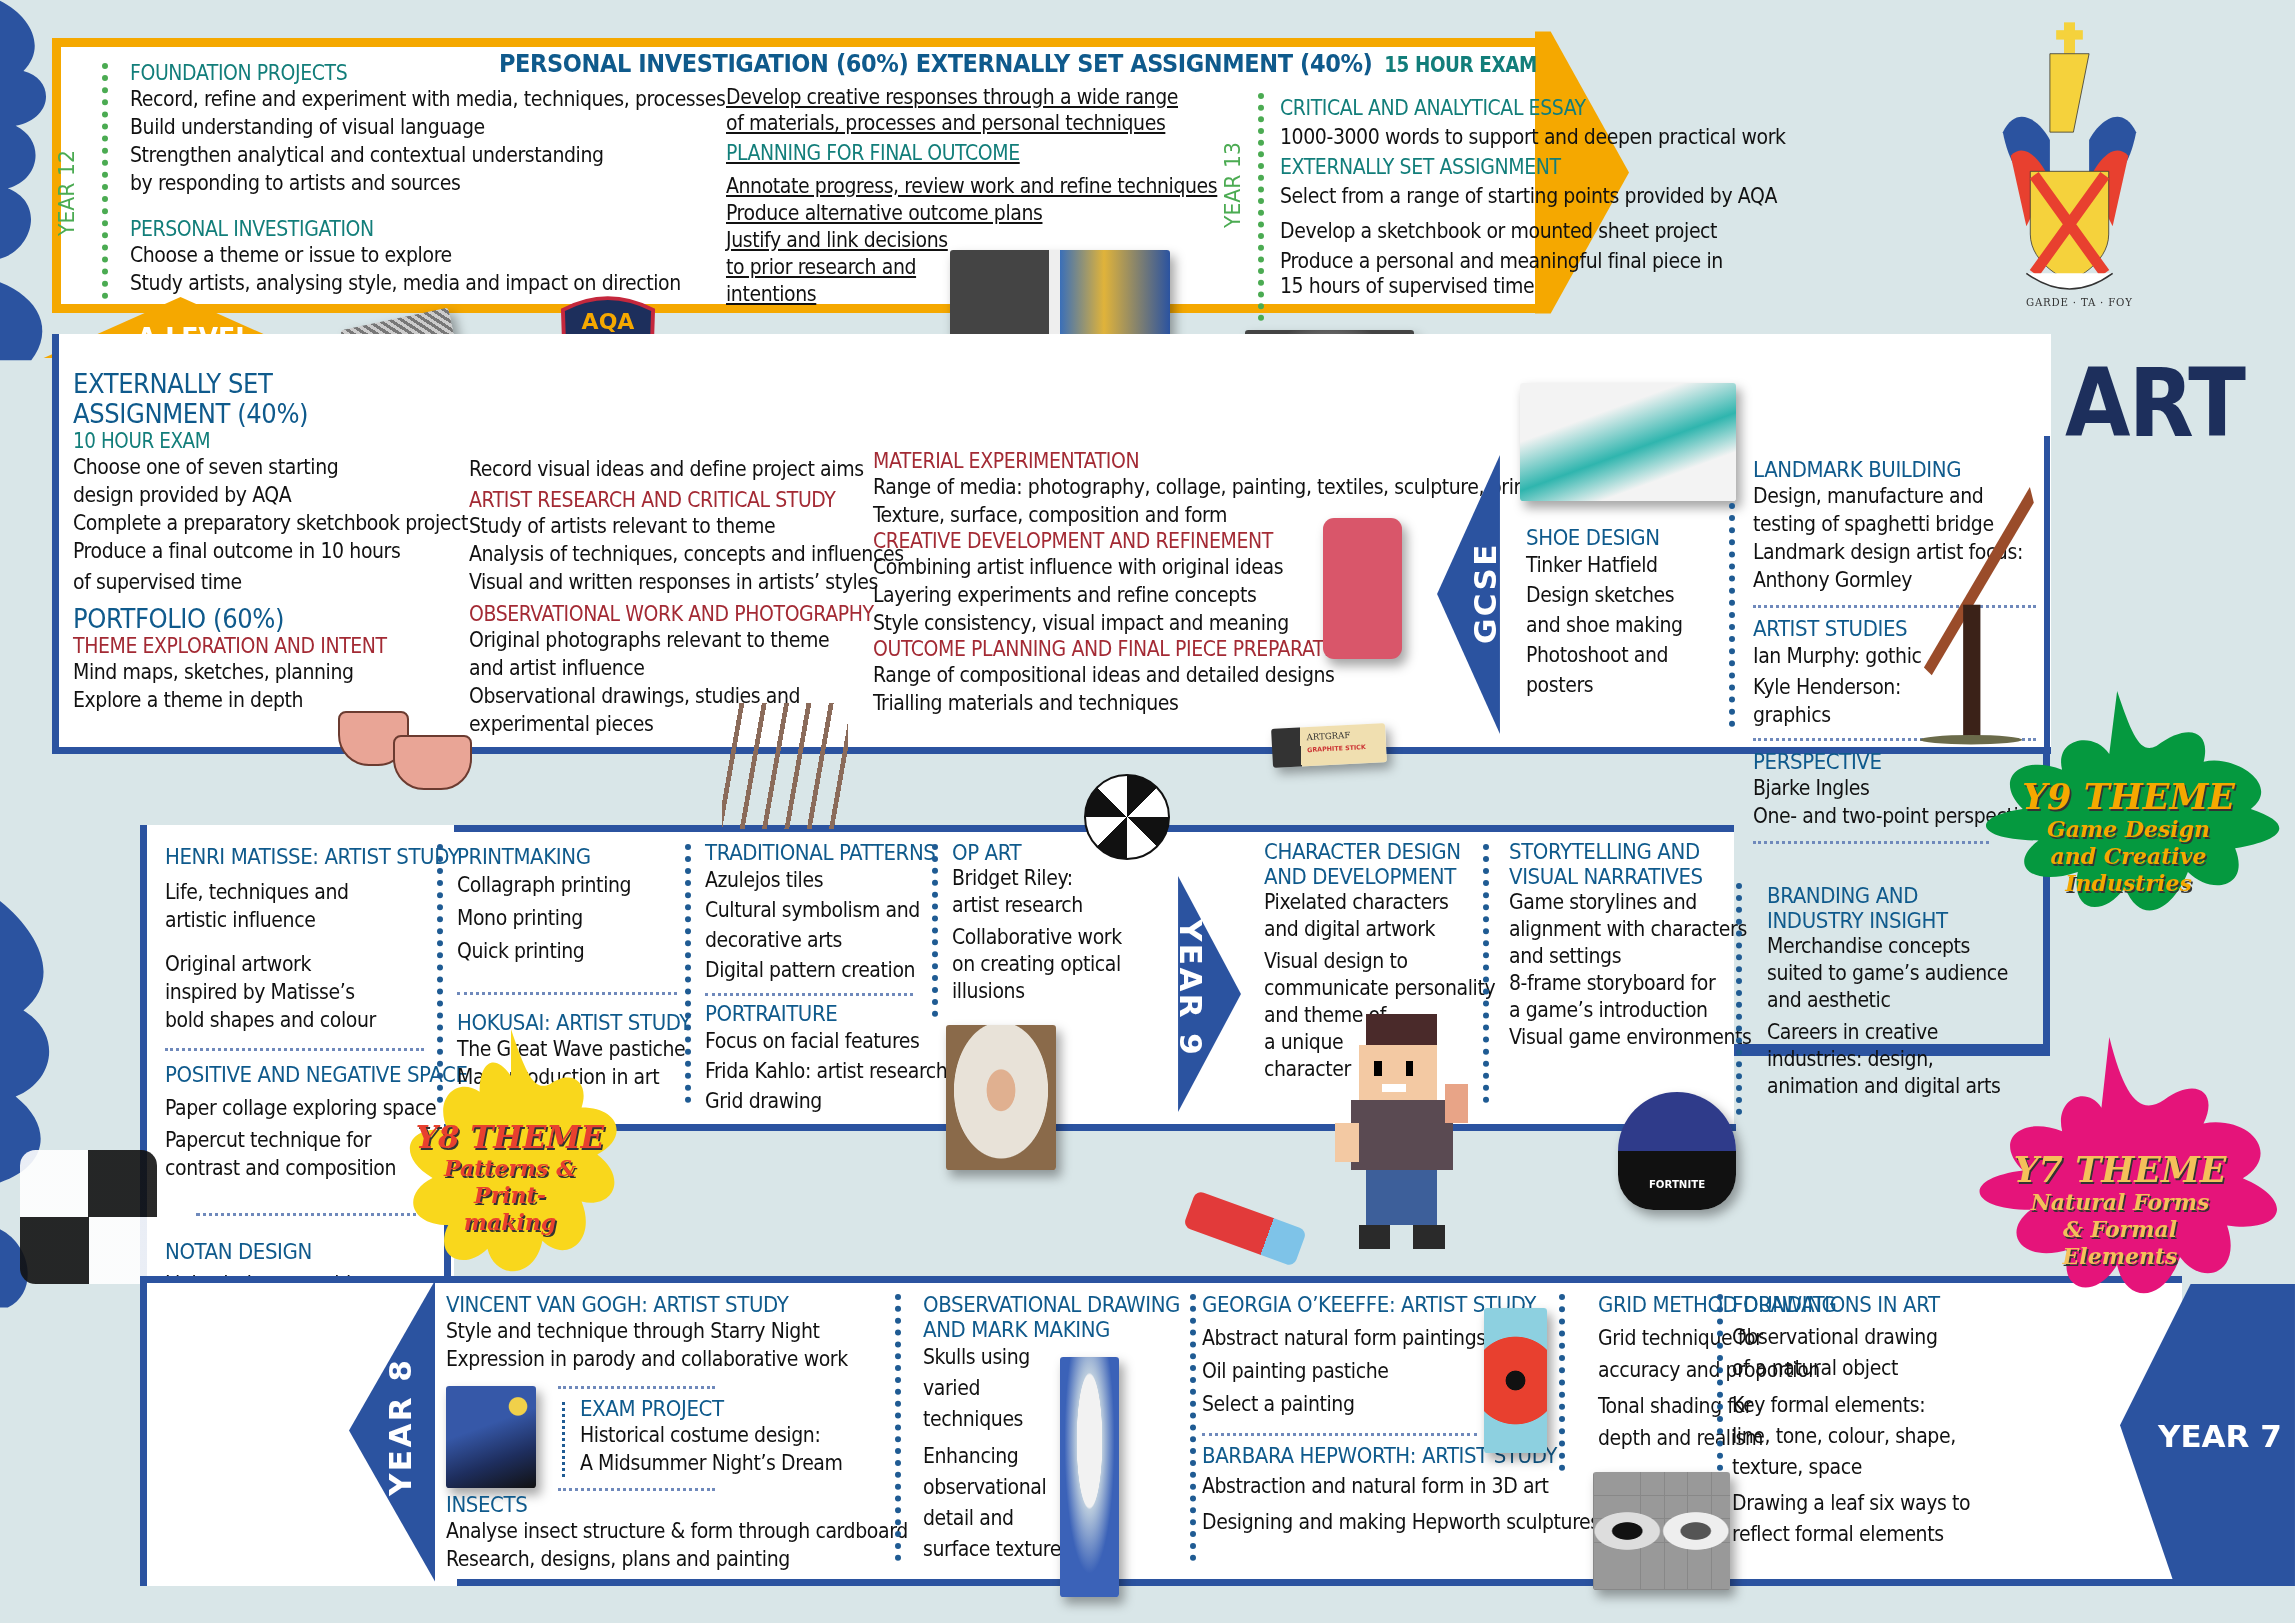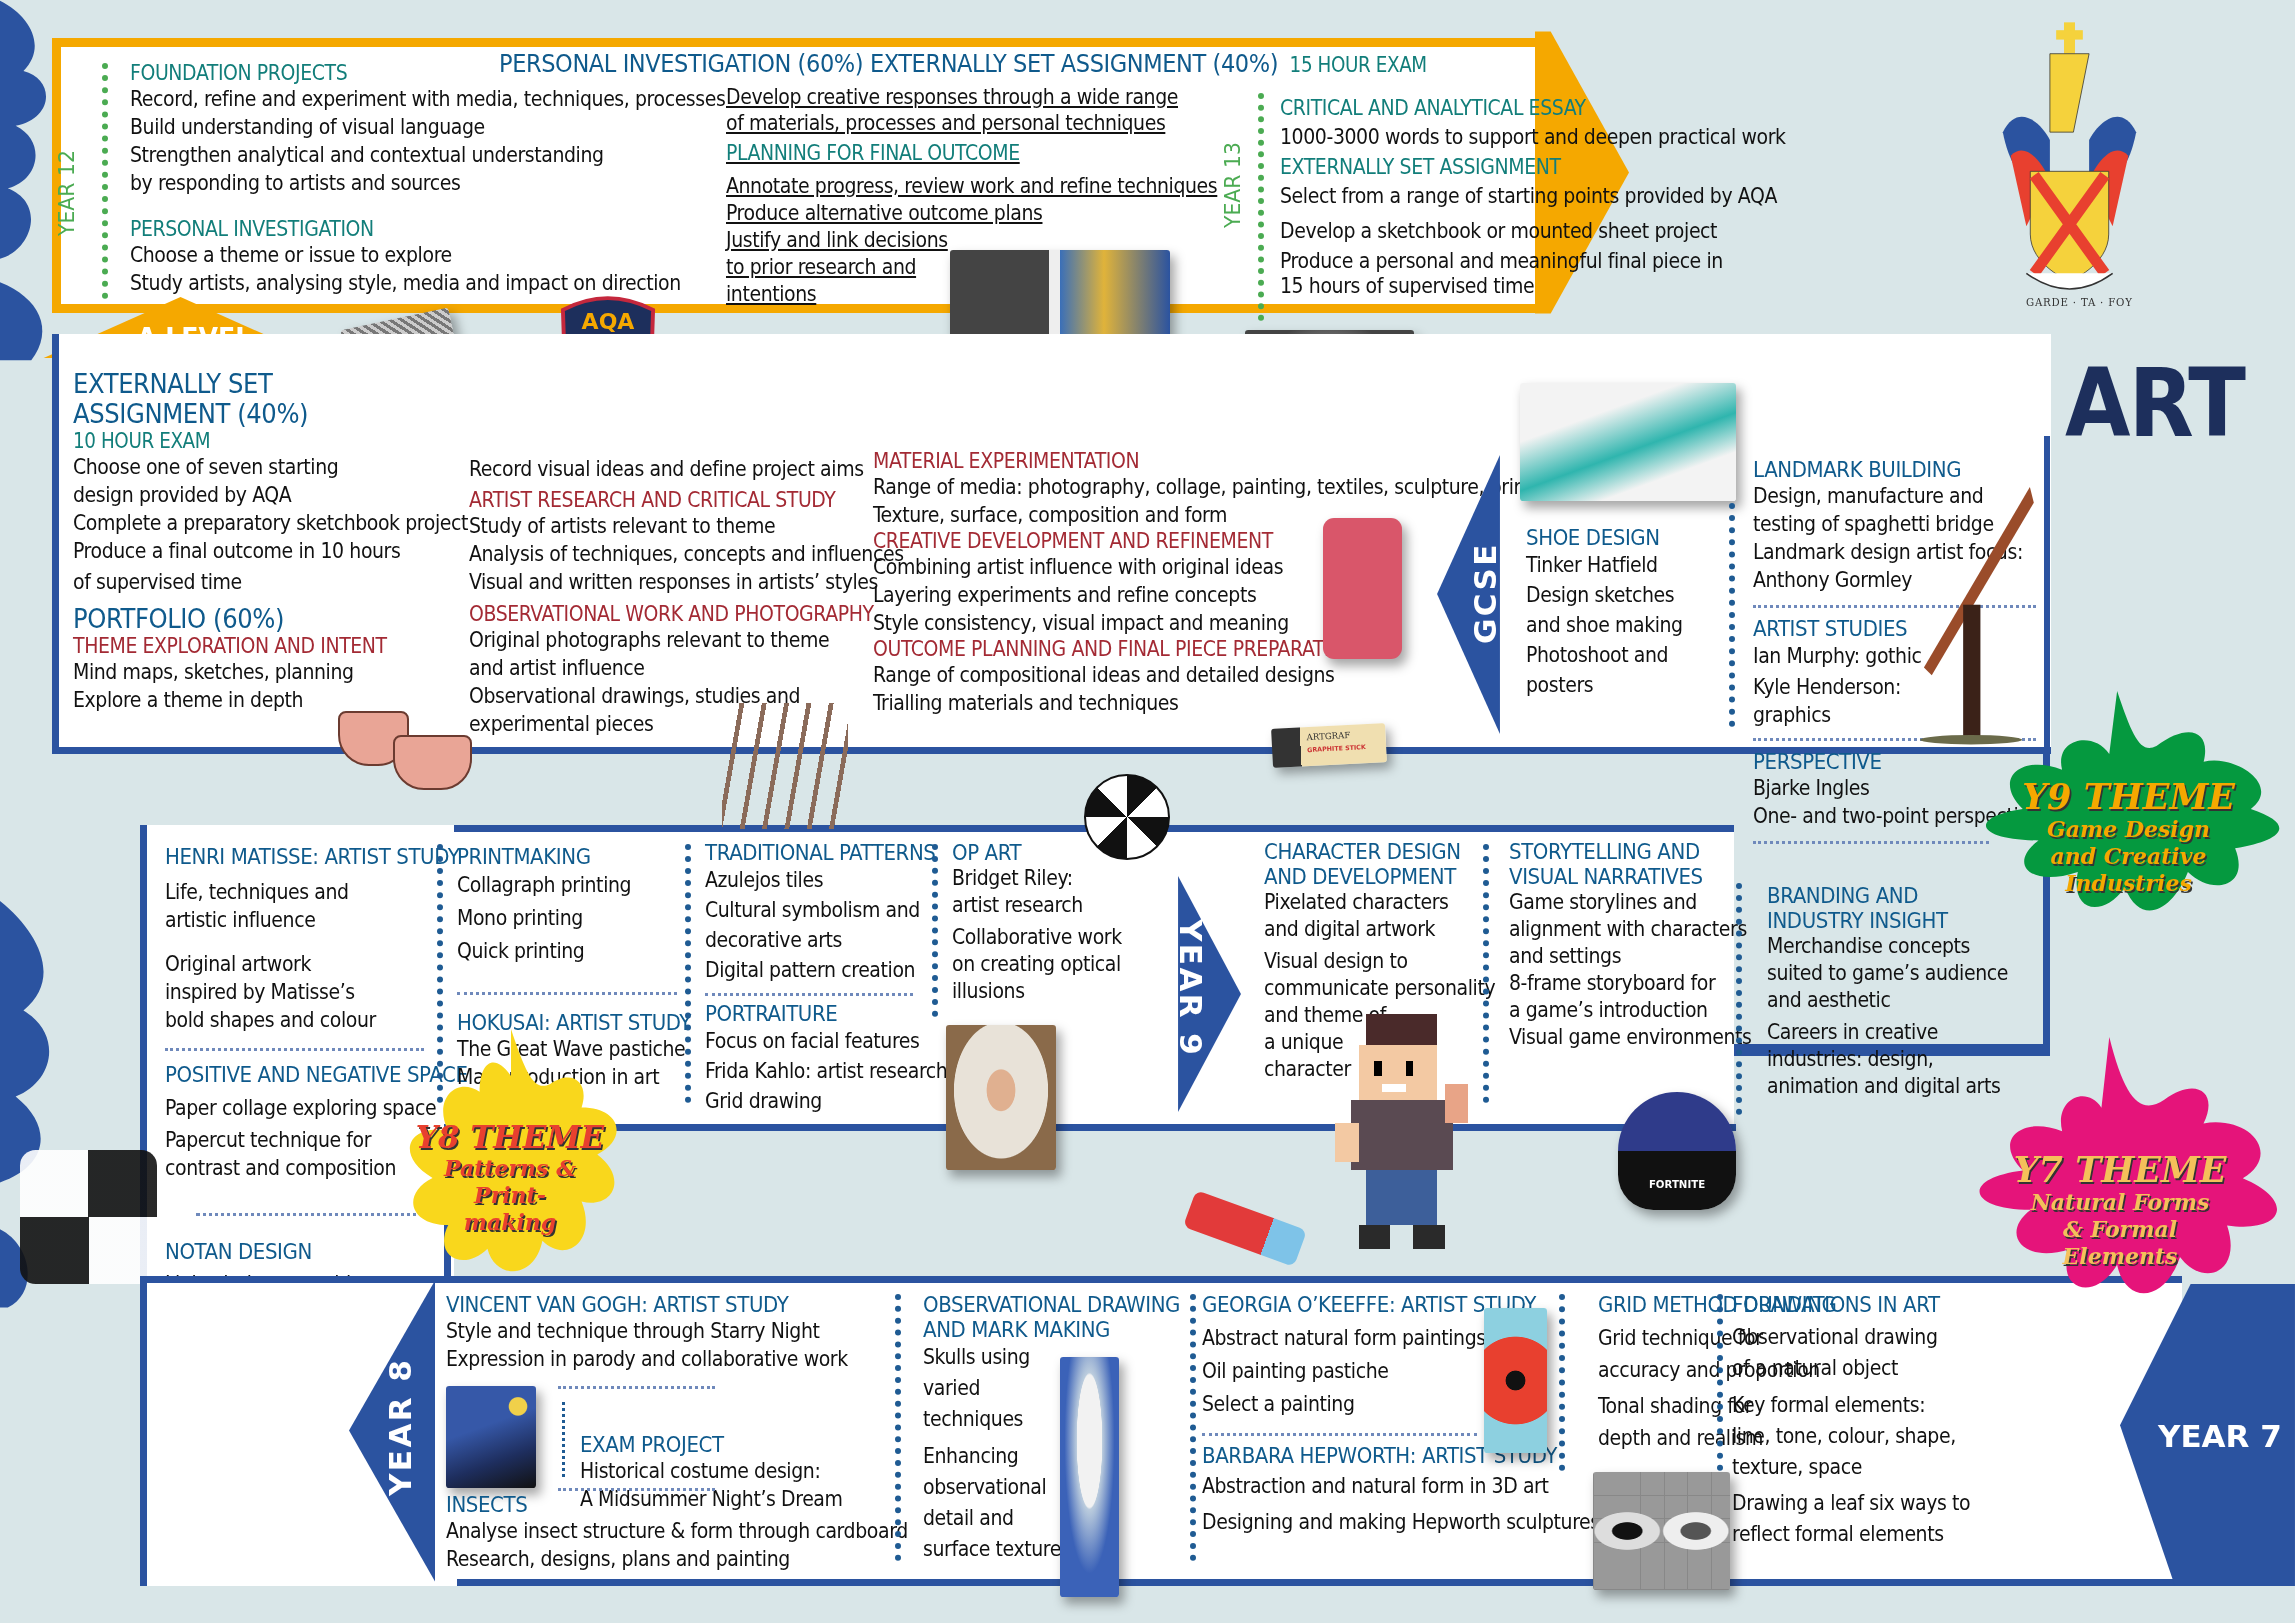--- a/index.html
+++ b/index.html
@@ -32,21 +32,21 @@
 <svg class="abs" style="left:0;top:900" width="86" height="471" viewBox="0 0 110 600">
   <path d="M0 0 C50 40 80 100 30 140 C80 170 70 230 20 250 C70 290 60 340 0 360 Z" fill="#2b53a0"></path>
   <path d="M0 420 C40 440 50 500 10 520 L0 520 Z" fill="#2b53a0"></path>
 </svg>
 
 <div class="abs box-orange" style="left:52px;top:38px;width:1492px;height:275px;"></div>
 <svg class="abs" style="left:1535px;top:31px" width="94" height="283" viewBox="0 0 120 360">
     <polygon points="0,0 20,0 120,180 20,360 0,360" fill="#f5a800"></polygon>
   </svg>
 
-<div class="abs t" style="left:499px;top:49px;white-space:nowrap;">
+<div class="abs t" style="left:499px;top:49px;white-space:nowrap;font-weight:bold;">
   <span class="h-blue" style="font-size:25px">PERSONAL INVESTIGATION (60%) EXTERNALLY SET ASSIGNMENT (40%)</span>
   <span class="h-teal" style="font-size:20.4px;margin-left:7.9px">15 HOUR EXAM</span>
 </div>
 
 <div class="abs" style="left:55px;top:236px;transform:rotate(-90deg);transform-origin:left top;color:#4bab52;font-family:'DejaVu Sans',sans-serif;font-size:20.4px;white-space:nowrap">YEAR 12</div>
 <div class="abs gdots" style="left:102px;top:63px;height:236px"></div>
 <div class="abs t" style="left:130px;top:61px;">
   <div class="h-teal">FOUNDATION PROJECTS</div>
   <ul class="lines body-txt">
     <li>Record, refine and experiment with media, techniques, processes</li>
@@ -402,21 +402,21 @@
 <div class="abs t" style="left:446px;top:1292px;">
   <div class="h-blue">VINCENT VAN GOGH: ARTIST STUDY</div>
   <ul class="lines body-txt">
       <li>Style and technique through Starry Night</li>
       <li>Expression in parody and collaborative work</li>
     </ul>
 </div>
 <div class="abs img-ph" style="left:446px;top:1386px;width:90px;height:102px;background:radial-gradient(circle at 80% 20%,#f0d04a 0 8%,transparent 9%),linear-gradient(160deg,#3658a8 40%,#1e2e5e 70%,#111 100%)"></div>
 <div class="abs hline" style="left:558px;top:1386px;width:157px"></div>
 <div class="abs vline" style="left:562px;top:1402px;height:75px;border-left-width:3.9px"></div>
-<div class="abs t" style="left:580px;top:1396px;margin-top:36px;">
+<div class="abs t" style="left:580px;top:1396px;">
   <div class="h-blue">EXAM PROJECT</div>
   <ul class="lines body-txt">
       <li>Historical costume design:</li>
       <li>A Midsummer Night’s Dream</li>
     </ul>
 </div>
 <div class="abs hline" style="left:558px;top:1488px;width:157px"></div>
 <div class="abs t" style="left:446px;top:1492px;">
   <div class="h-blue">INSECTS</div>
   <ul class="lines body-txt">

